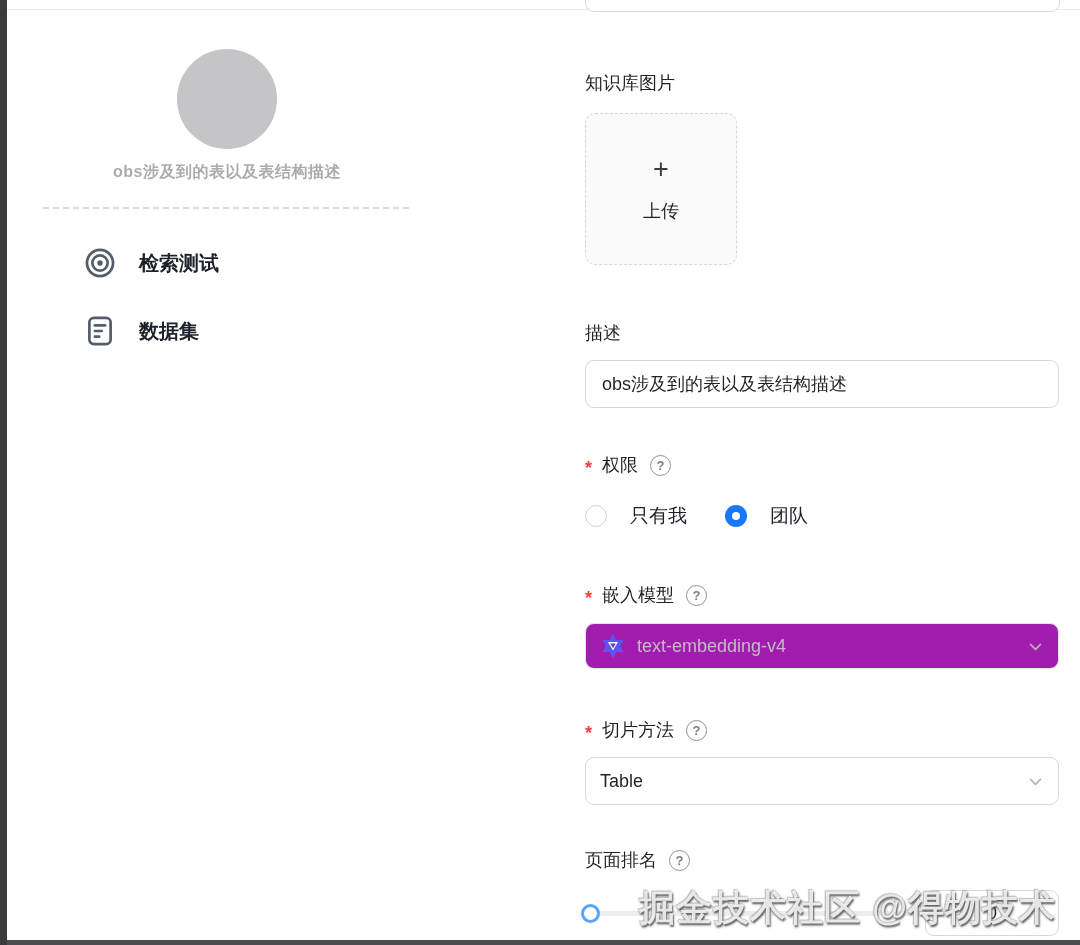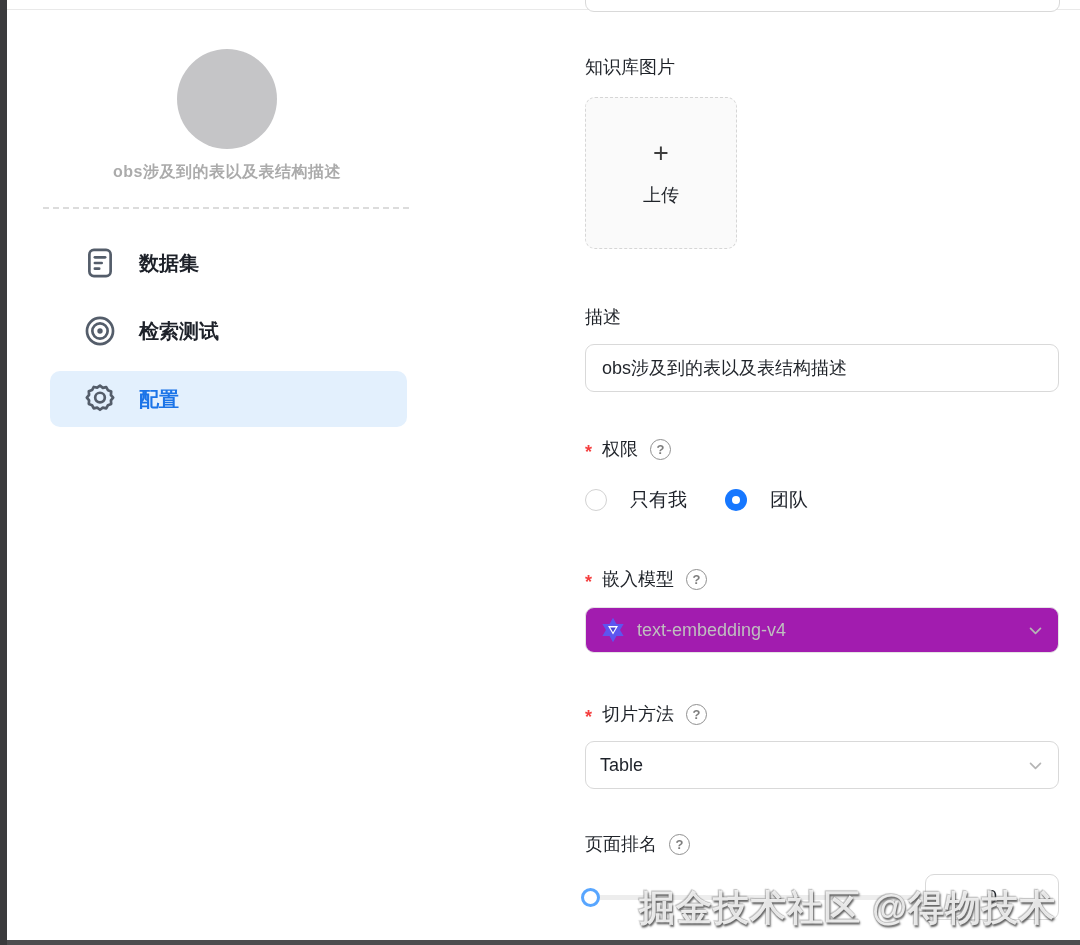--- a/index.html
+++ b/index.html
@@ -22,21 +22,21 @@
   .dashed-divider { margin:24px 38px 0 36px; border-top:2px dashed #dcdcdc; }
 
   .menu { margin:26px 40px 0 43px; }
   .menu-item { display:flex; align-items:center; gap:22px; padding:11px 10px 11px 33px;
     margin-bottom:12px; border-radius:10px; font-size:20px; font-weight:600; color:#1d2129; cursor:pointer; }
   .menu-item .mi-icon { width:34px; height:34px; flex:0 0 34px; color:#545d6a; display:block; }
   .menu-item.active { background:#e3f0fd; color:#1b74e8; }
   .menu-item .mi-label { line-height:34px; }
 
   
-  .right-panel { position:absolute; left:585px; top:0; width:474px; height:791px; }
+  .right-panel { position:absolute; left:585px; top:16px; width:474px; height:791px; }
   .field-label { position:absolute; left:0; font-size:18px; color:#1f2329; font-weight:500;
     display:flex; align-items:center; gap:8px; }
   .req-star { color:#f53f3f; font-size:18px; font-weight:700; margin-right:2px; line-height:1; transform:translateY(3px); }
   .help-icon { display:inline-flex; align-items:center; justify-content:center; width:21px; height:21px;
     border:1.5px solid #909090; border-radius:50%; color:#7d7d7d; font-size:13px; font-weight:600; margin-left:4px; }
 
   .upload-box { position:absolute; left:0; top:97px; width:152px; height:152px; background:#fafafa;
     border:1.5px dashed #d6d6d6; border-radius:10px; display:flex; flex-direction:column;
     align-items:center; justify-content:center; gap:16px; cursor:pointer; }
   .upload-plus { font-size:27px; font-weight:300; color:#3c3c3c; line-height:1; }
@@ -83,45 +83,38 @@
   <div class="top-hairline"></div>
   <div class="top-partial-input"></div>
 
   <div class="left-panel">
     <div class="avatar"></div>
     <div class="kb-subtitle">obs涉及到的表以及表结构描述</div>
     <div class="dashed-divider"></div>
 
     <div class="menu">
       <div class="menu-item">
+        <svg class="mi-icon" viewBox="0 0 24 24" fill="none" stroke="currentColor" stroke-width="1.9">
+          <circle cx="12" cy="12" r="9.2"></circle>
+          <circle cx="12" cy="12" r="5.4"></circle>
+          <circle cx="12" cy="12" r="1.9" fill="currentColor" stroke="none"></circle>
+        </svg>
+        <span class="mi-label">检索测试</span>
+      </div>
+
+      <div class="menu-item">
         <svg class="mi-icon" viewBox="0 0 24 24" fill="none" stroke="currentColor" stroke-width="1.9" stroke-linecap="round" stroke-linejoin="round">
           <rect x="4.5" y="2.8" width="15" height="18.4" rx="3.2"></rect>
           <line x1="8.4" y1="8" x2="15.6" y2="8"></line>
           <line x1="8.4" y1="12" x2="13.2" y2="12"></line>
           <line x1="8.4" y1="16" x2="11.4" y2="16"></line>
         </svg>
         <span class="mi-label">数据集</span>
       </div>
 
-      <div class="menu-item">
-        <svg class="mi-icon" viewBox="0 0 24 24" fill="none" stroke="currentColor" stroke-width="1.9">
-          <circle cx="12" cy="12" r="9.2"></circle>
-          <circle cx="12" cy="12" r="5.4"></circle>
-          <circle cx="12" cy="12" r="1.9" fill="currentColor" stroke="none"></circle>
-        </svg>
-        <span class="mi-label">检索测试</span>
-      </div>
-
-      <div class="menu-item active">
-        <svg class="mi-icon" viewBox="0 0 24 24" fill="none" stroke="#545d6a" stroke-width="1.9" stroke-linecap="round" stroke-linejoin="round">
-          <path d="M12 2.6l2 1.5 2.4-.5 1.2 2.2 2.3.9-.2 2.5 1.6 1.9-1.6 1.9.2 2.5-2.3.9-1.2 2.2-2.4-.5-2 1.5-2-1.5-2.4.5-1.2-2.2-2.3-.9.2-2.5L2.7 11l1.6-1.9-.2-2.5 2.3-.9 1.2-2.2 2.4.5z"></path>
-          <circle cx="12" cy="11" r="3.4"></circle>
-        </svg>
-        <span class="mi-label">配置</span>
-      </div>
     </div>
   </div>
 
   <div class="right-panel">
 
     <div class="field-label" style="top:55px;">
       <span>知识库图片</span>
     </div>
     <div class="upload-box">
       <span class="upload-plus">+</span>

